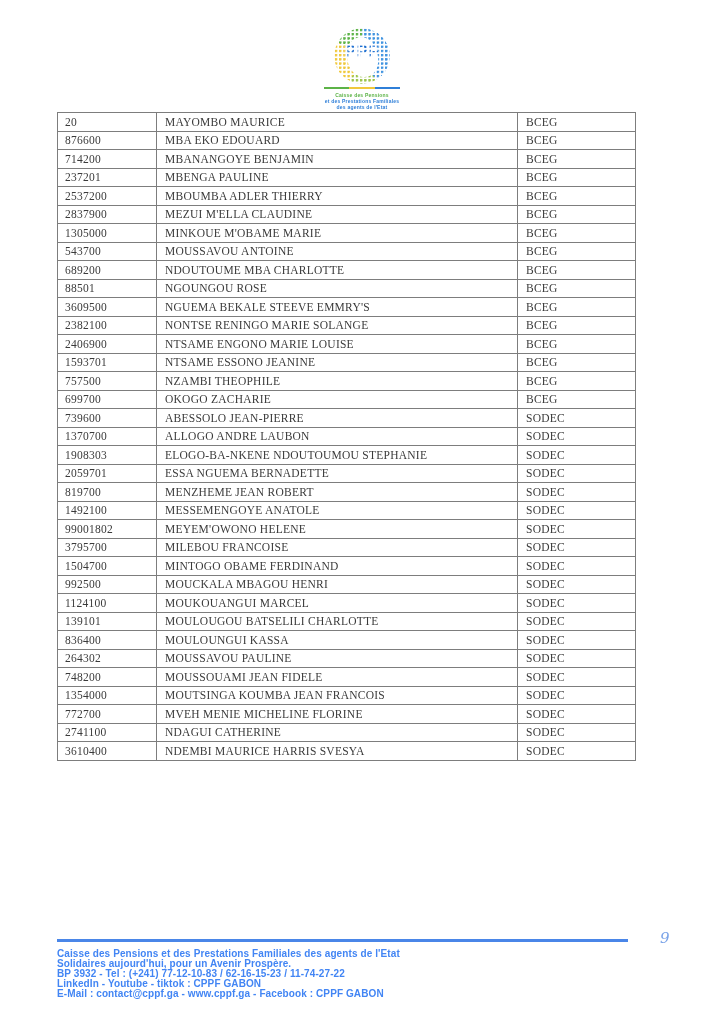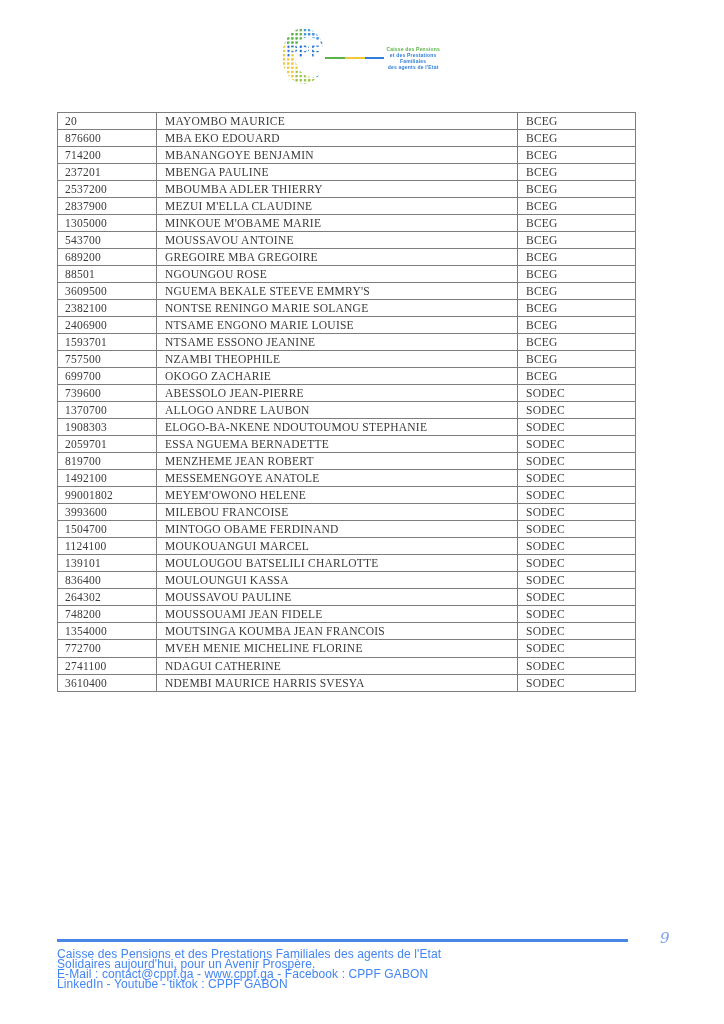--- a/index.html
+++ b/index.html
@@ -13,21 +13,21 @@
   }
 
   
   .logo-block {
     position: absolute;
     top: 28px;
     left: 50%;
     transform: translateX(-50%);
     width: 160px;
     display: flex;
-    flex-direction: row;
+    flex-direction: column;
     align-items: center;
   }
   .globe {
     position: relative;
     width: 56px;
     height: 56px;
     border-radius: 50%;
     background: conic-gradient(from 0deg,
       #3f93e0 0deg 150deg,
       #9cc44a 150deg 205deg,
@@ -82,21 +82,21 @@
   }
   .cap-green { color: #5cb347; }
   .cap-blue  { color: #2f7fd8; }
 
   
   table.pension-table {
     position: absolute;
     left: 57px;
     top: 112px;
     width: 578px;
-    height: 580px;
+    height: 649px;
     border-collapse: collapse;
     table-layout: fixed;
   }
   table.pension-table td {
     border: 1px solid #7d7d7d;
     font-family: "Liberation Serif", serif;
     font-size: 11.5px;
     letter-spacing: 0.25px;
     color: #3a3a3a;
     vertical-align: middle;
@@ -117,22 +117,22 @@
     background: #4a86e8;
   }
 
   
   .footer-block {
     position: absolute;
     left: 57px;
     top: 949px;
     width: 520px;
     font-family: "Liberation Sans", sans-serif;
-    font-weight: normal;
-    font-size: 12px;
+    font-weight: bold;
+    font-size: 10px;
     line-height: 10px;
     color: #4285f4;
     letter-spacing: 0.1px;
   }
 
   
   .page-number {
     position: absolute;
     left: 660px;
     top: 929px;
@@ -204,21 +204,21 @@
         <td class="cell-name">MINKOUE M'OBAME MARIE</td>
         <td class="cell-org">BCEG</td>
       </tr>
       <tr>
         <td class="cell-id">543700</td>
         <td class="cell-name">MOUSSAVOU ANTOINE</td>
         <td class="cell-org">BCEG</td>
       </tr>
       <tr>
         <td class="cell-id">689200</td>
-        <td class="cell-name">GREGOIRE MBA GREGOIRE</td>
+        <td class="cell-name">NDOUTOUME MBA CHARLOTTE</td>
         <td class="cell-org">BCEG</td>
       </tr>
       <tr>
         <td class="cell-id">88501</td>
         <td class="cell-name">NGOUNGOU ROSE</td>
         <td class="cell-org">BCEG</td>
       </tr>
       <tr>
         <td class="cell-id">3609500</td>
         <td class="cell-name">NGUEMA BEKALE STEEVE EMMRY'S</td>
@@ -278,27 +278,32 @@
         <td class="cell-id">1492100</td>
         <td class="cell-name">MESSEMENGOYE ANATOLE</td>
         <td class="cell-org">SODEC</td>
       </tr>
       <tr>
         <td class="cell-id">99001802</td>
         <td class="cell-name">MEYEM'OWONO HELENE</td>
         <td class="cell-org">SODEC</td>
       </tr>
       <tr>
-        <td class="cell-id">3993600</td>
+        <td class="cell-id">3795700</td>
         <td class="cell-name">MILEBOU FRANCOISE</td>
         <td class="cell-org">SODEC</td>
       </tr>
       <tr>
         <td class="cell-id">1504700</td>
         <td class="cell-name">MINTOGO OBAME FERDINAND</td>
+        <td class="cell-org">SODEC</td>
+      </tr>
+      <tr>
+        <td class="cell-id">992500</td>
+        <td class="cell-name">MOUCKALA MBAGOU HENRI</td>
         <td class="cell-org">SODEC</td>
       </tr>
       <tr>
         <td class="cell-id">1124100</td>
         <td class="cell-name">MOUKOUANGUI MARCEL</td>
         <td class="cell-org">SODEC</td>
       </tr>
       <tr>
         <td class="cell-id">139101</td>
         <td class="cell-name">MOULOUGOU BATSELILI CHARLOTTE</td>
@@ -340,17 +345,18 @@
         <td class="cell-org">SODEC</td>
       </tr>
     </tbody>
 </table>
 
 <div class="accent-line"></div>
 
 <div class="footer-block">
   <div>Caisse des Pensions et des Prestations Familiales des agents de l'Etat</div>
   <div>Solidaires aujourd'hui, pour un Avenir Prospère.</div>
+  <div>BP 3932 - Tel : (+241) 77-12-10-83 / 62-16-15-23 / 11-74-27-22</div>
+  <div>LinkedIn - Youtube - tiktok : CPPF GABON</div>
   <div>E-Mail : contact@cppf.ga - www.cppf.ga - Facebook : CPPF GABON</div>
-  <div>LinkedIn - Youtube - tiktok : CPPF GABON</div>
 </div>
 
 <div class="page-number">9</div>
 
 </body></html>

